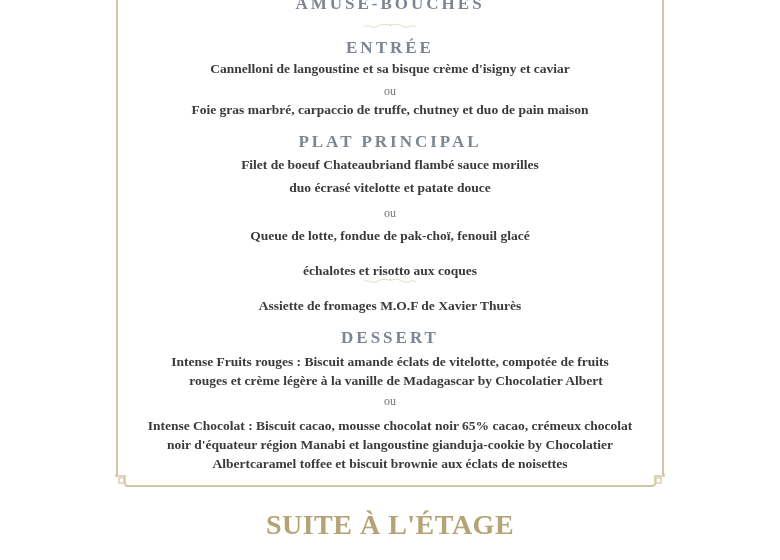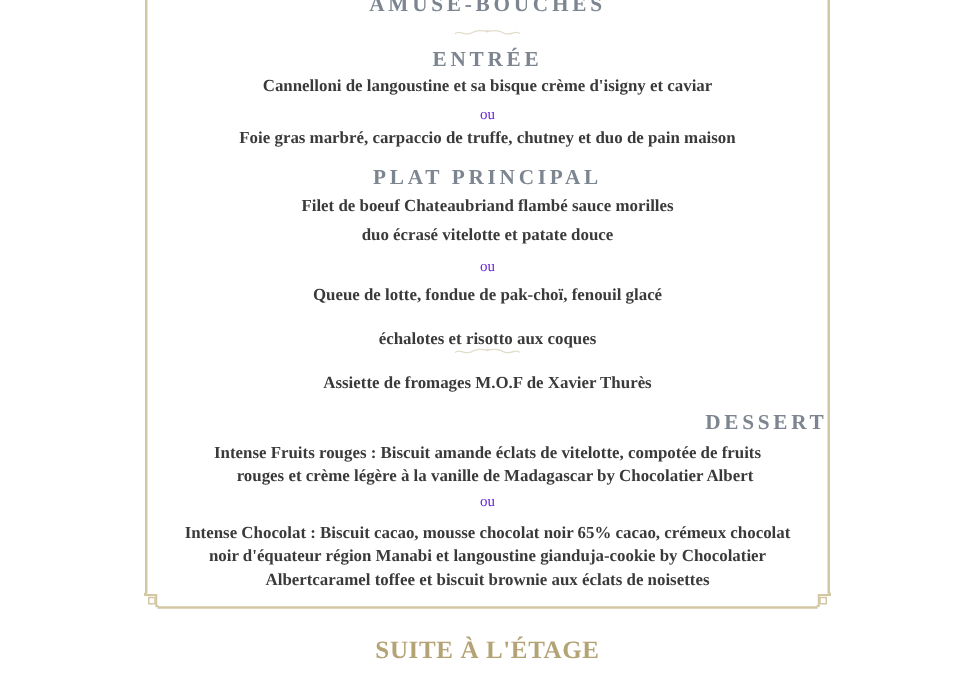--- a/index.html
+++ b/index.html
@@ -66,21 +66,21 @@
       font-family: "Liberation Serif", "DejaVu Serif", serif;
       font-weight: bold;
       font-size: 13.5px;
       color: #3a3a3a;
       line-height: 17px;
       margin: 0;
     }
     .ou {
       font-family: "Liberation Serif", "DejaVu Serif", serif;
       font-size: 12px;
-      color: #6d28d9;
+      color: #737373;
       margin: 0;
       line-height: 14px;
     }
     .ornament {
       position: absolute;
       left: 0; right: 0;
       height: 10px;
       display: flex;
       justify-content: center;
     }
@@ -89,21 +89,21 @@
       left: 0; right: 0;
     }
     .footer-title {
       position: absolute;
       left: 0;
       width: 780px;
       top: 509px;
       text-align: center;
       font-family: "Liberation Serif", "DejaVu Serif", serif;
       font-weight: bold;
-      font-size: 20px;
+      font-size: 28px;
       letter-spacing: 0.5px;
       color: #b3a375;
     }
   </style>
 </head>
 <body>
 
 <div class="frame"></div>
 <div class="frame-bottom"></div>
 <div class="corner corner-left">
@@ -144,21 +144,21 @@
 
   <div class="ornament" style="top:276px;">
     <svg width="56" height="10" viewBox="0 0 56 10">
       <path d="M2 6 C6 2, 10 9, 16 5 C21 2, 24 4, 28 4 C32 4, 35 2, 40 5 C46 9, 50 2, 54 6" fill="none" stroke="#e2dccb" stroke-width="1"></path>
       <circle cx="28" cy="4" r="1" fill="#e2dccb"></circle>
     </svg>
   </div>
 
   <p class="line abs" style="top:297px;">Assiette de fromages M.O.F de Xavier Thurès</p>
 
-  <h2 class="heading abs" style="top:328px;text-align:right;">DESSERT</h2>
+  <h2 class="heading abs" style="top:328px;">DESSERT</h2>
   <p class="line abs" style="top:353px;">Intense Fruits rouges : Biscuit amande éclats de vitelotte, compotée de fruits</p>
   <p class="line abs" style="top:372px;padding-left:12px;">rouges et crème légère à la vanille de Madagascar by Chocolatier Albert</p>
   <p class="ou abs" style="top:394px;">ou</p>
   <p class="line abs" style="top:417px;">Intense Chocolat : Biscuit cacao, mousse chocolat noir 65% cacao, crémeux chocolat</p>
   <p class="line abs" style="top:436px;">noir d'équateur région Manabi et langoustine gianduja-cookie by Chocolatier</p>
   <p class="line abs" style="top:455px;">Albertcaramel toffee et biscuit brownie aux éclats de noisettes</p>
 
 </div>
 
 <div class="footer-title">SUITE À L'ÉTAGE</div>

